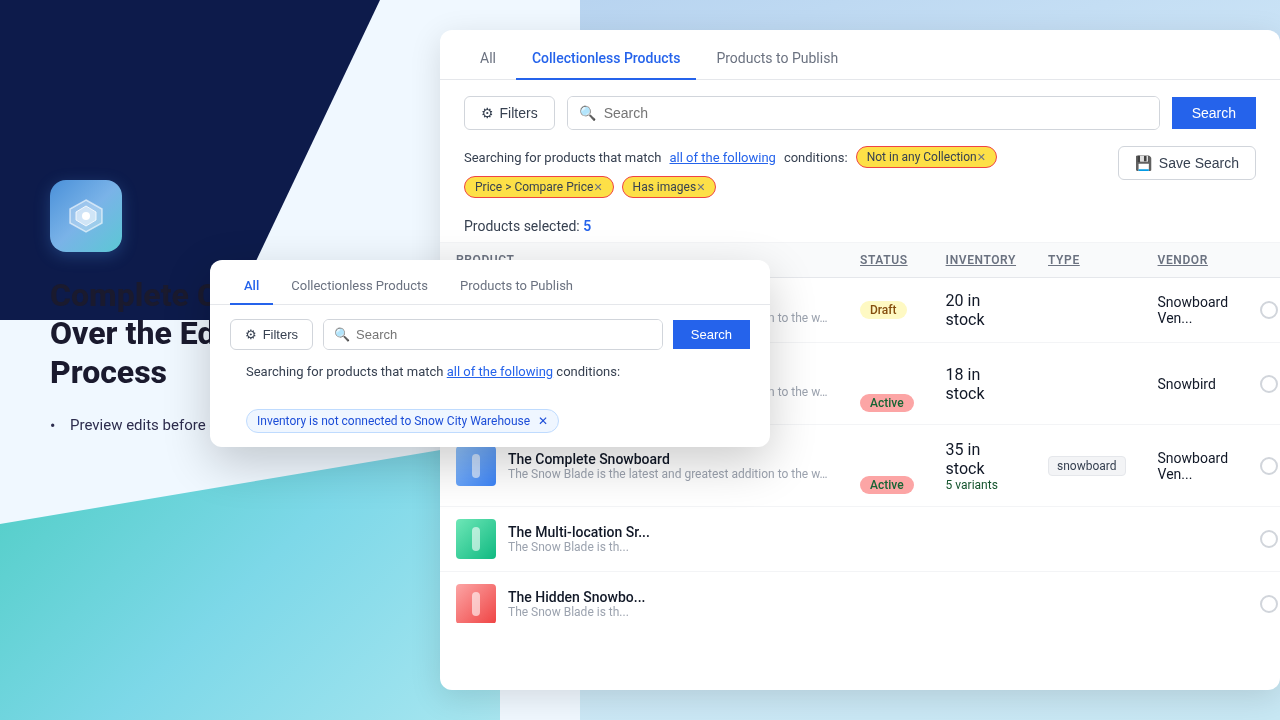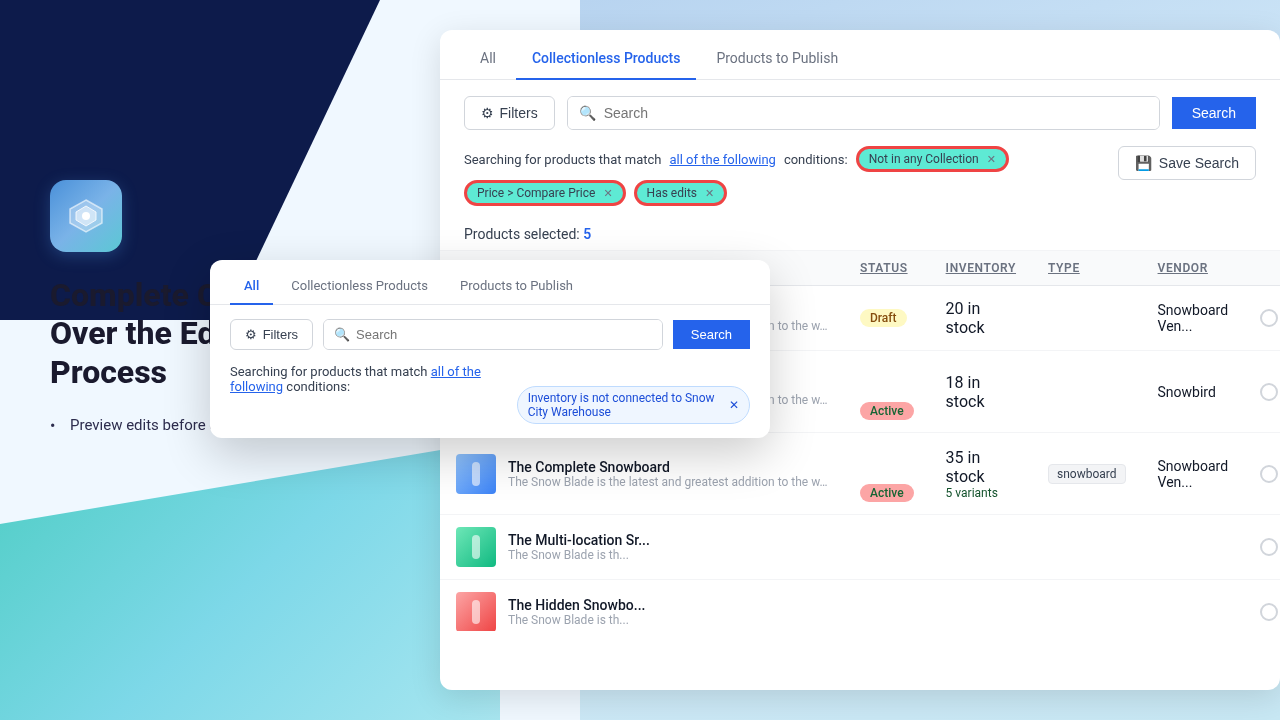--- a/index.html
+++ b/index.html
@@ -207,24 +207,24 @@
 
     .conditions-link {
       color: #2563eb;
       text-decoration: underline;
       cursor: pointer;
     }
 
     .filter-tag {
       display: flex;
       align-items: center;
-      gap: 8px;
+      gap: 0;
       padding: 3px 10px;
-      background: #5eead4;
-      border: 3px solid #ef4444;
+      background: #fde047;
+      border: 1px solid #ef4444;
       border-radius: 100px;
       font-size: 12px;
       color: #374151;
     }
 
     .filter-tag .close {
       cursor: pointer;
       color: #6b7280;
       font-size: 11px;
     }
@@ -480,24 +480,25 @@
       padding: 7px 18px;
       background: #2563eb;
       color: white;
       border: none;
       font-size: 13px;
       font-weight: 500;
       cursor: pointer;
     }
 
     .popup-conditions {
-      padding: 0 20px 14px;
+      padding: 0 36px 14px;
       font-size: 13px;
       color: #374151;
       display: flex;
+      flex-direction: column;
       gap: 8px;
     }
 
     .popup-filter-tag {
       display: inline-flex;
       align-items: center;
       gap: 4px;
       padding: 4px 10px;
       background: #eff6ff;
       border: 1px solid #bfdbfe;
@@ -562,21 +563,21 @@
       <span class="conditions-text">conditions:</span>
       <span class="filter-tag">
         <span>Not in any Collection</span>
         <span class="close">✕</span>
       </span>
       <span class="filter-tag">
         <span>Price &gt; Compare Price</span>
         <span class="close">✕</span>
       </span>
       <span class="filter-tag">
-        <span>Has edits</span>
+        <span>Has images</span>
         <span class="close">✕</span>
       </span>
     </div>
     <button class="save-search-btn">
       <span>💾</span>
       <span>Save Search</span>
     </button>
   </div>
 
   <div class="products-selected">

